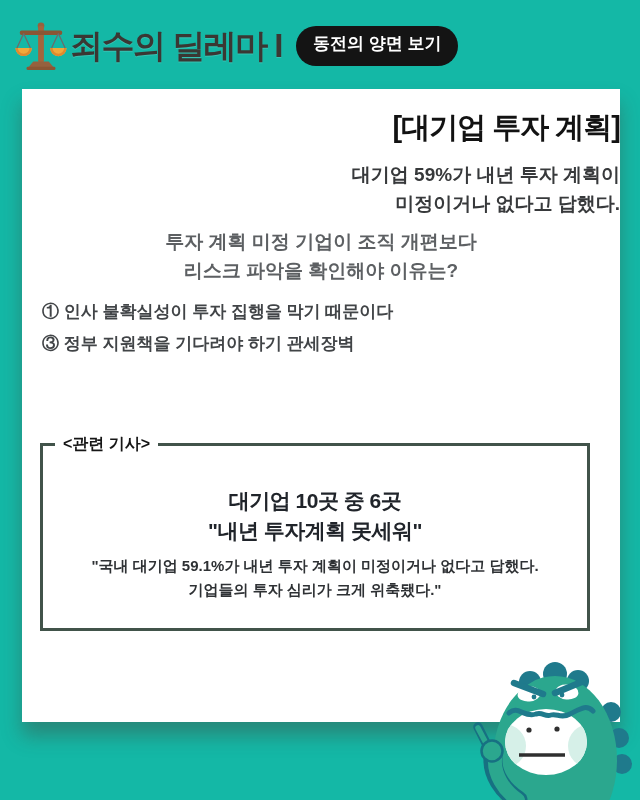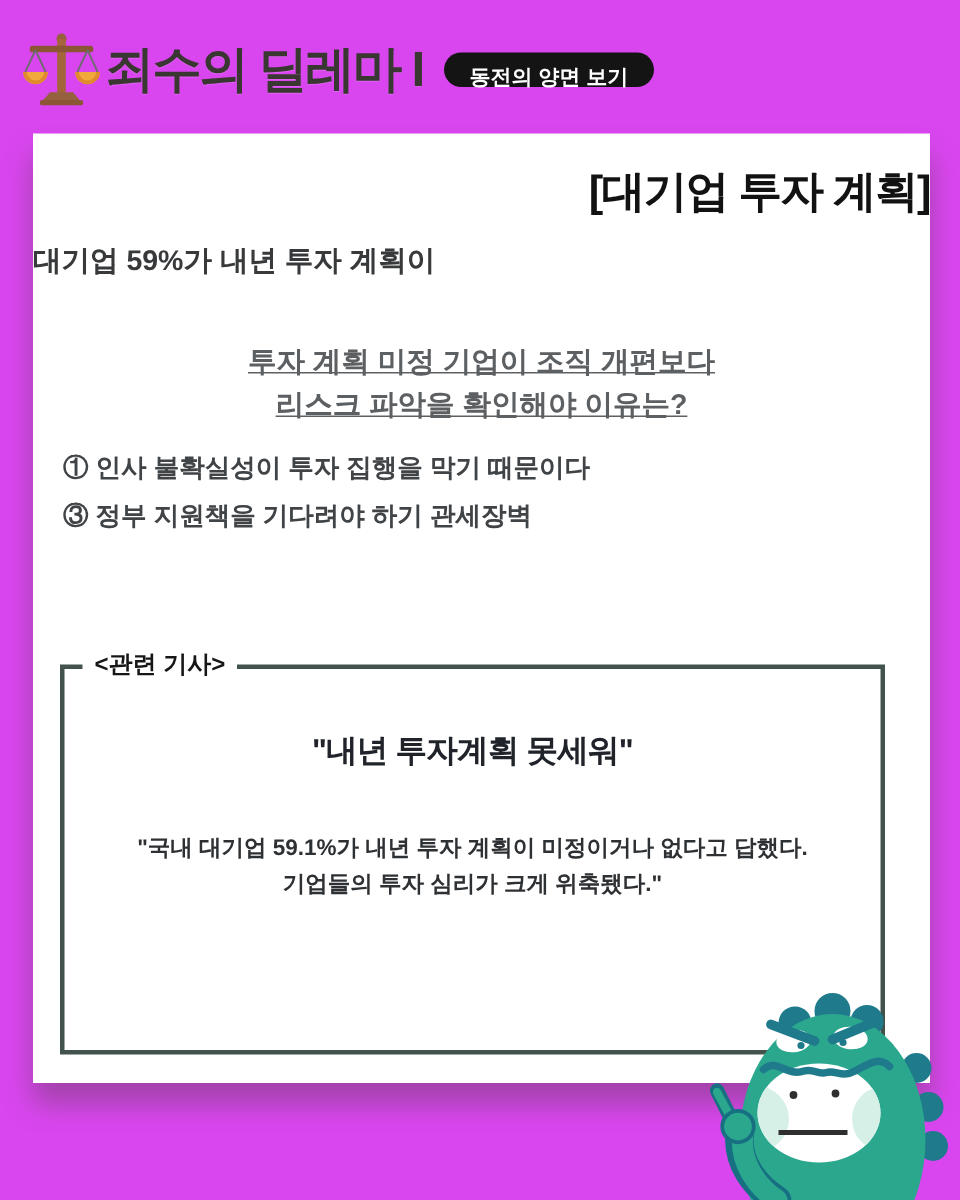--- a/index.html
+++ b/index.html
@@ -1,70 +1,69 @@
 <!DOCTYPE html>
 <html><head>
 <meta charset="utf-8">
 <style>
   * { margin:0; padding:0; box-sizing:border-box; }
   html,body { width:640px; height:800px; }
   body { font-family:"Liberation Sans", sans-serif; }
   .page {
     position:relative; width:640px; height:800px;
-    background:#d946ef; overflow:hidden;
+    background:#14b8a6; overflow:hidden;
   }
   
   .header {
     position:absolute; left:14px; top:16px; height:60px;
     display:flex; align-items:center;
   }
   .scale-icon { width:54px; height:56px; margin-right:2px; flex:0 0 auto; }
   .header-title {
     font-size:33px; font-weight:900; color:#3a3733;
     letter-spacing:-1.5px; white-space:nowrap;
     text-shadow:0 1px 0 rgba(255,255,255,0.15);
   }
   .header-badge {
     margin-left:14px; background:#141414; color:#ffffff;
-    font-size:14px; font-weight:700; line-height:1;
-    padding:9px 17px 0; border-radius:22px; white-space:nowrap;
+    font-size:17px; font-weight:700; line-height:1;
+    padding:9px 17px 14px; border-radius:22px; white-space:nowrap;
   }
   
   .card {
     position:absolute; left:22px; top:89px; width:598px; height:633px;
     background:#ffffff;
     box-shadow:0 14px 18px rgba(70,60,52,0.38);
   }
   .quiz-title {
     position:absolute; top:19px; left:0; width:100%;
     text-align:right; font-size:29px; font-weight:900; color:#121212;
     letter-spacing:-1px;
   }
   .quiz-intro {
     position:absolute; top:71px; left:0; width:100%;
-    text-align:left; font-size:19px; font-weight:700; color:#37393b;
+    text-align:right; font-size:19px; font-weight:700; color:#37393b;
     line-height:1.55;
   }
   .quiz-question {
     position:absolute; top:139px; left:0; width:100%;
     text-align:center; font-size:19px; font-weight:700; color:#5d6063;
     line-height:1.5;
-    text-decoration:underline;
   }
   .options {
     position:absolute; top:207px; left:20px; width:560px;
     list-style:none;
   }
   .options li {
     font-size:17px; font-weight:700; color:#414447;
     line-height:31.5px; white-space:nowrap;
   }
   
   .article-box {
-    position:absolute; top:354px; left:18px; width:550px; height:260px;
+    position:absolute; top:354px; left:18px; width:550px; height:188px;
     border:3px solid #41534a;
   }
   .article-label {
     position:absolute; top:-13px; left:12px;
     background:#ffffff; padding:0 8px;
     font-size:16px; font-weight:800; color:#161616; line-height:22px;
     white-space:nowrap;
   }
   .article-headline {
     position:absolute; top:40px; left:0; width:100%;
@@ -101,35 +100,37 @@
     <div class="header-title">죄수의 딜레마 I</div>
     <div class="header-badge">동전의 양면 보기</div>
   </div>
 
   <div class="card">
 
     <div class="quiz-title">[대기업 투자 계획]</div>
 
     <div class="quiz-intro">
       <div>대기업 59%가 내년 투자 계획이</div>
+      <div>미정이거나 없다고 답했다.</div>
     </div>
 
     <div class="quiz-question">
       <div>투자 계획 미정 기업이 조직 개편보다</div>
       <div>리스크 파악을 확인해야 이유는?</div>
     </div>
 
     <ul class="options">
       <li>① 인사 불확실성이 투자 집행을 막기 때문이다</li>
       <li>③ 정부 지원책을 기다려야 하기 관세장벽</li>
     </ul>
 
     <div class="article-box">
       <div class="article-label">&lt;관련 기사&gt;</div>
       <div class="article-headline">
+        <div>대기업 10곳 중 6곳</div>
         <div>"내년 투자계획 못세워"</div>
       </div>
       <div class="article-quote">
         <div>"국내 대기업 59.1%가 내년 투자 계획이 미정이거나 없다고 답했다.</div>
         <div>기업들의 투자 심리가 크게 위축됐다."</div>
       </div>
     </div>
 
   </div>
 

